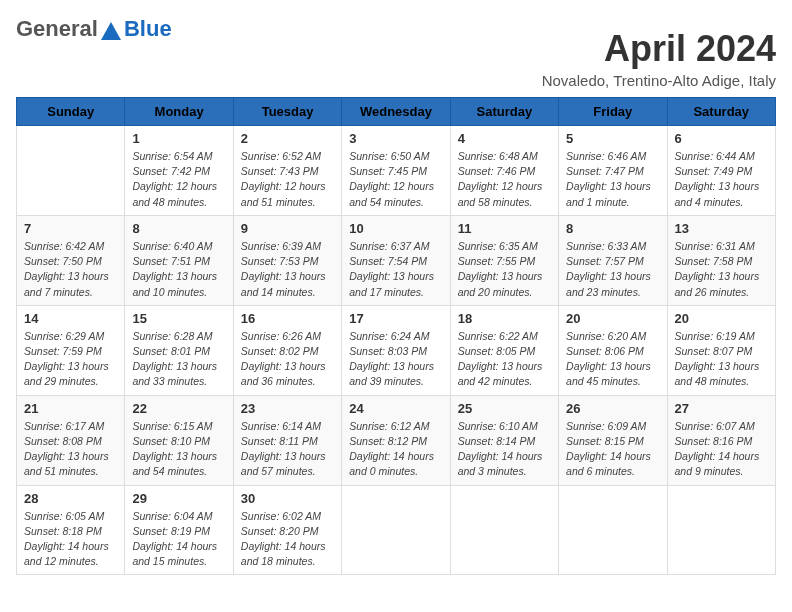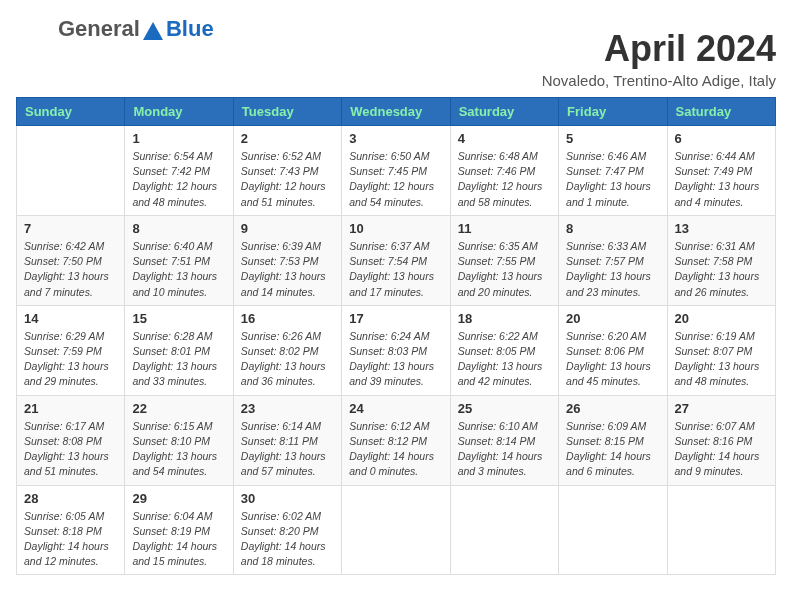--- a/index.html
+++ b/index.html
@@ -13,21 +13,20 @@
     .header {
       display: flex;
       justify-content: space-between;
       align-items: flex-start;
       margin-bottom: 8px;
     }
     .logo {
       display: flex;
       flex-direction: column;
       align-items: flex-start;
-      margin-left: 42px;
     }
     .logo-text {
       display: flex;
       align-items: center;
       font-size: 22px;
       font-weight: bold;
       color: #333;
     }
     .logo-general { color: #555; }
     .logo-blue { color: #1a6abf; }
@@ -56,22 +55,22 @@
       color: #555;
       margin-top: 2px;
     }
     .calendar {
       width: 100%;
       border-collapse: collapse;
       border: 1px solid #ccc;
     }
     .calendar th {
       background-color: #2b6fba;
-      color: #86efac;
-      text-align: left;
+      color: #000000;
+      text-align: center;
       padding: 6px 8px;
       font-size: 13px;
       font-weight: bold;
       border: 1px solid #1a5ba8;
     }
     .calendar td {
       vertical-align: top;
       padding: 5px 7px;
       border: 1px solid #ddd;
       width: 14.28%;

